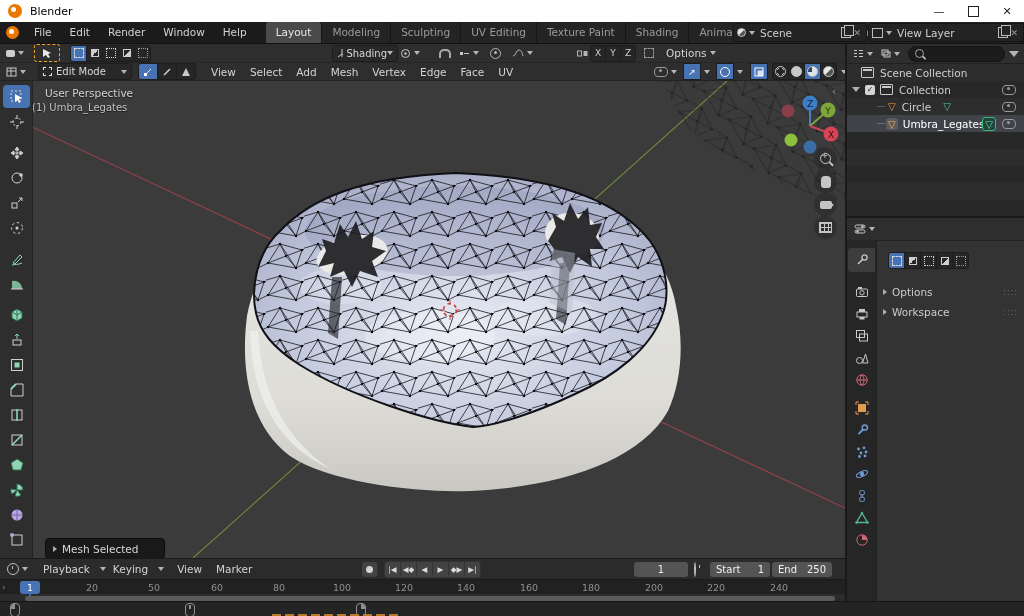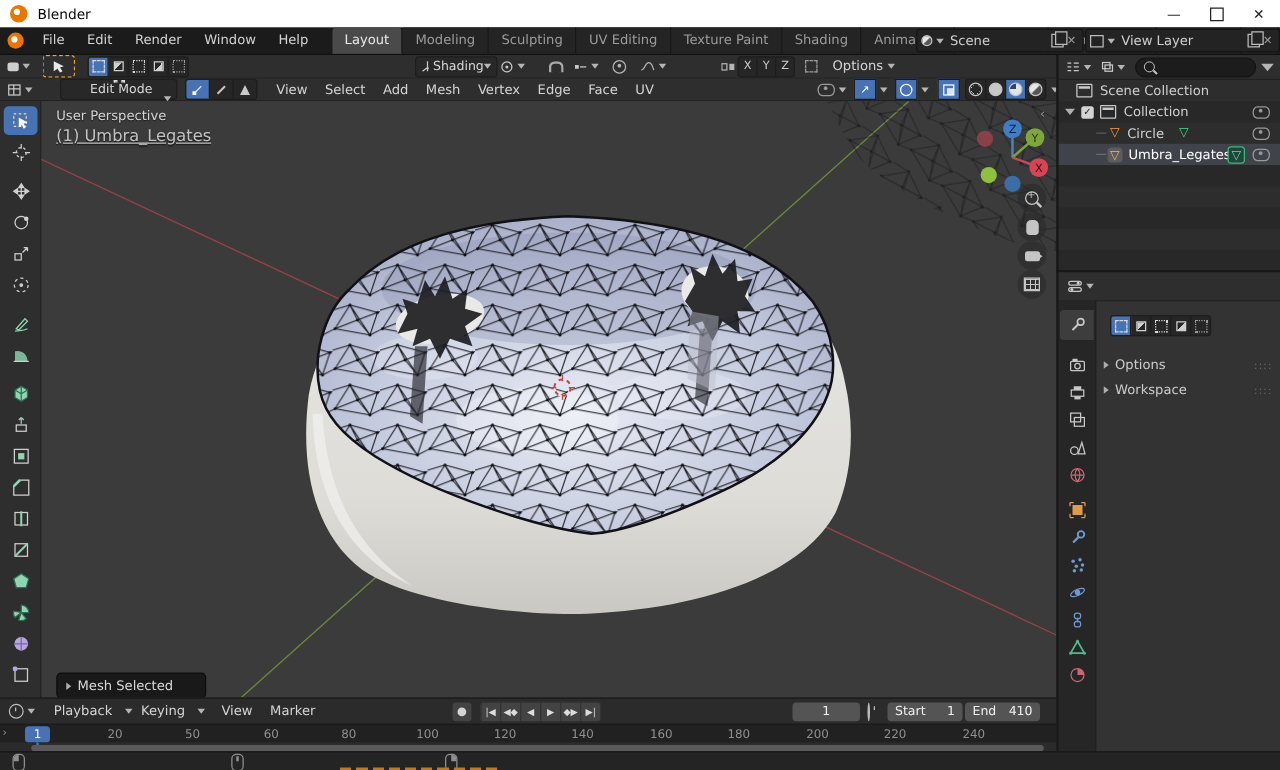--- a/index.html
+++ b/index.html
@@ -248,21 +248,21 @@
   </div>
 
   <div id="vpheader" class="abs">
     <span class="hbtn" style="margin-left:2px;">
       <svg width="11" height="10">
           <rect x="1" y="1" width="9" height="8" fill="none" stroke="#c9c9c9"></rect>
           <path d="M1 4 H10 M5 1 V9" stroke="#c9c9c9"></path>
         </svg>
         <span class="caret"></span>
     </span>
-    <span class="ddark" style="margin-left:18px;width:84px;flex-direction:column;">
+    <span class="ddark" style="margin-left:8px;width:84px;">
       <span class="dashsq" style="border-color:#e0e0e0;width:7px;height:7px;"></span>
       <span style="margin-left:4px;font-size:10px;">Edit Mode</span>
       <span class="caret" style="margin-left:auto;"></span>
     </span>
     <span class="seg" style="margin-left:6px;">
       <span class="cell on" style="width:18px;">
           <svg width="10" height="10">
             <rect x="1" y="6" width="3" height="3" fill="#fff"></rect>
             <path d="M3 7 L8 2" stroke="#dfe6f2"></path>
           </svg>
@@ -397,21 +397,21 @@
         <circle cx="37" cy="13" r="7.5" fill="#3d7ec7"></circle>
         <circle cx="55" cy="20" r="7.5" fill="#7fa63b"></circle>
         <circle cx="58" cy="44" r="7.5" fill="#d64553"></circle>
         <text x="37" y="16.5" font-size="9" fill="#12233a" text-anchor="middle">Z</text>
         <text x="55" y="23.5" font-size="9" fill="#243511" text-anchor="middle">Y</text>
         <text x="58" y="47.5" font-size="9" fill="#3d0f15" text-anchor="middle">X</text>
       </g>
     </svg>
 
     <span class="vtext" style="left:45px;top:6px;">User Perspective</span>
-    <span class="vtext" style="left:45px;top:21px;font-size:13px;color:#c2c2c2;text-decoration:underline;">(1) Umbra_Legates</span>
+    <span class="vtext" style="left:32px;top:21px;font-size:10px;color:#c2c2c2;">(1) Umbra_Legates</span>
     <span class="vtext" style="left:832px;top:4px;color:#9a9a9a;">‹</span>
 
     <span class="gzbtn" style="top:66px;">
         <span class="i-mag plus"></span>
       </span>
     <span class="gzbtn" style="top:89px;">
         <span class="i-hand"></span>
       </span>
     <span class="gzbtn" style="top:112px;">
         <span class="i-cam"></span>
@@ -566,21 +566,21 @@
       </span>
 
       <span class="field" style="position:absolute;left:634px;width:54px;">1</span>
       <span style="position:absolute;left:694px;"><span class="i-clock"></span></span>
       <span class="field" style="position:absolute;left:710px;width:60px;justify-content:space-between;padding:0 6px;box-sizing:border-box;">
         <span>Start</span>
           <span>1</span>
       </span>
       <span class="field" style="position:absolute;left:772px;width:60px;justify-content:space-between;padding:0 6px;box-sizing:border-box;">
         <span>End</span>
-          <span>410</span>
+          <span>250</span>
       </span>
     </div>
     <div id="tl-ruler">
       <span class="tick" style="left:92px;">20</span>
       <span class="tick" style="left:154px;">50</span>
       <span class="tick" style="left:217px;">60</span>
       <span class="tick" style="left:279px;">80</span>
       <span class="tick" style="left:342px;">100</span>
       <span class="tick" style="left:404px;">120</span>
       <span class="tick" style="left:466px;">140</span>

